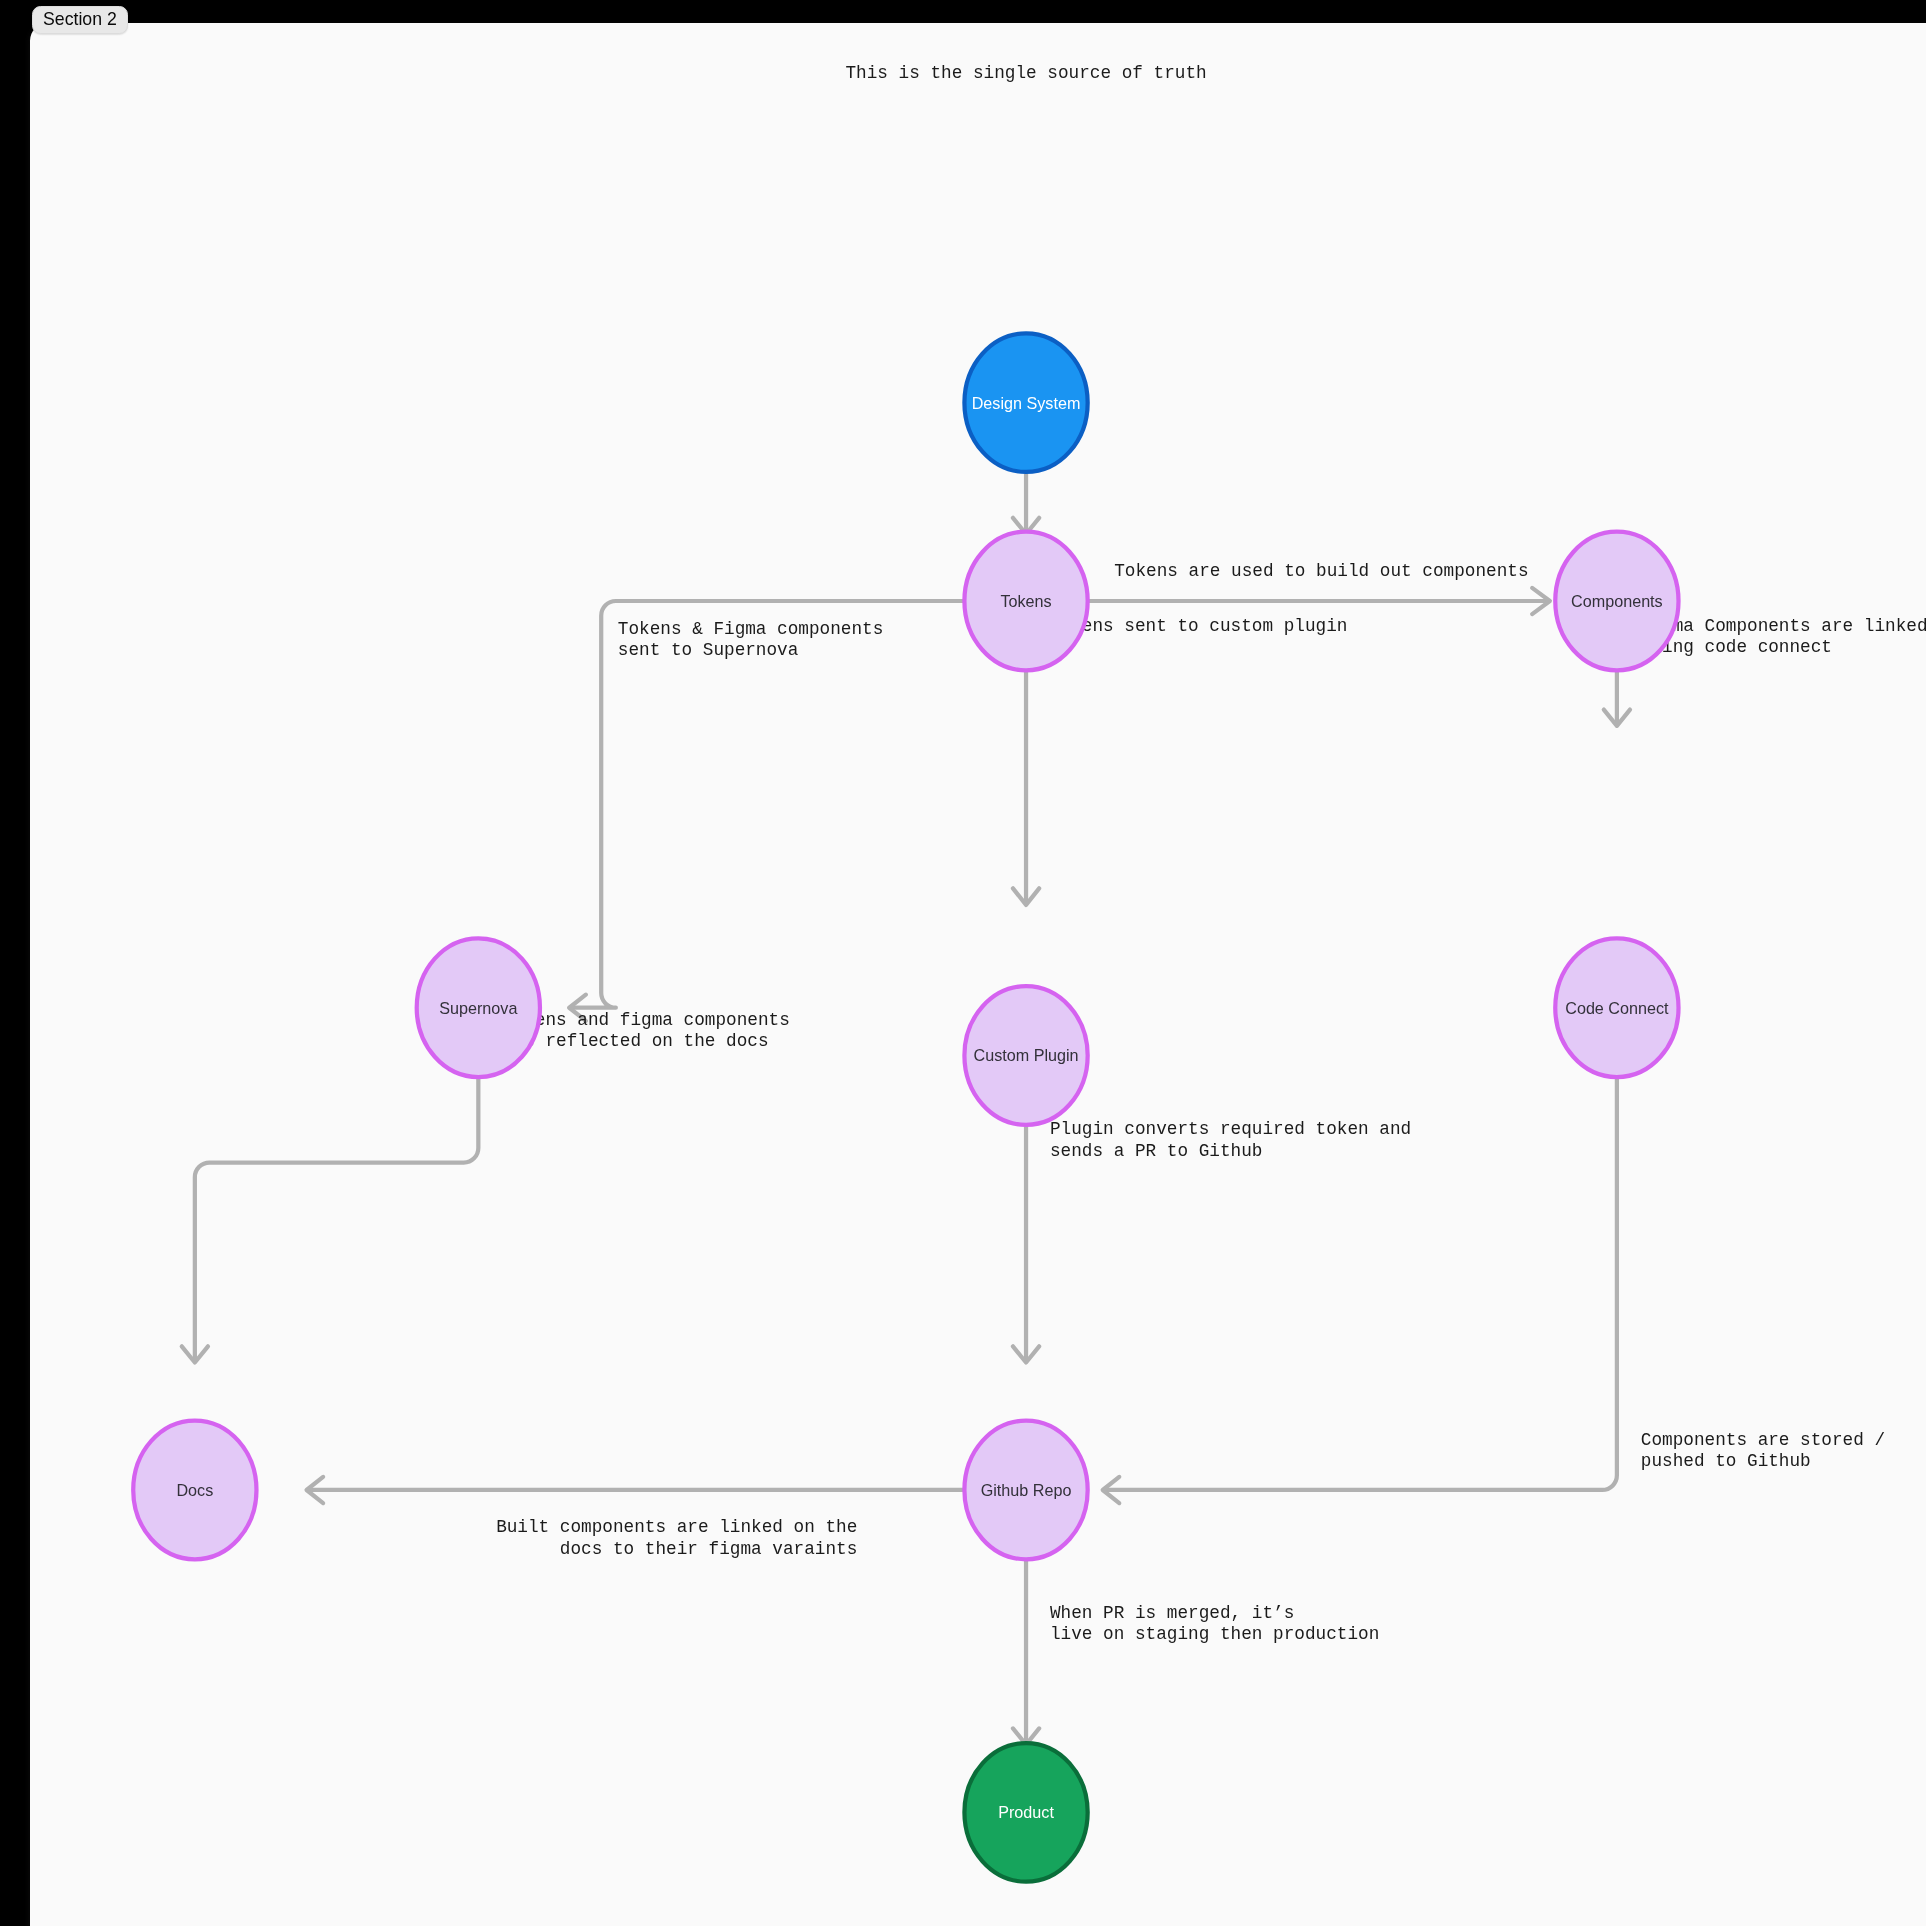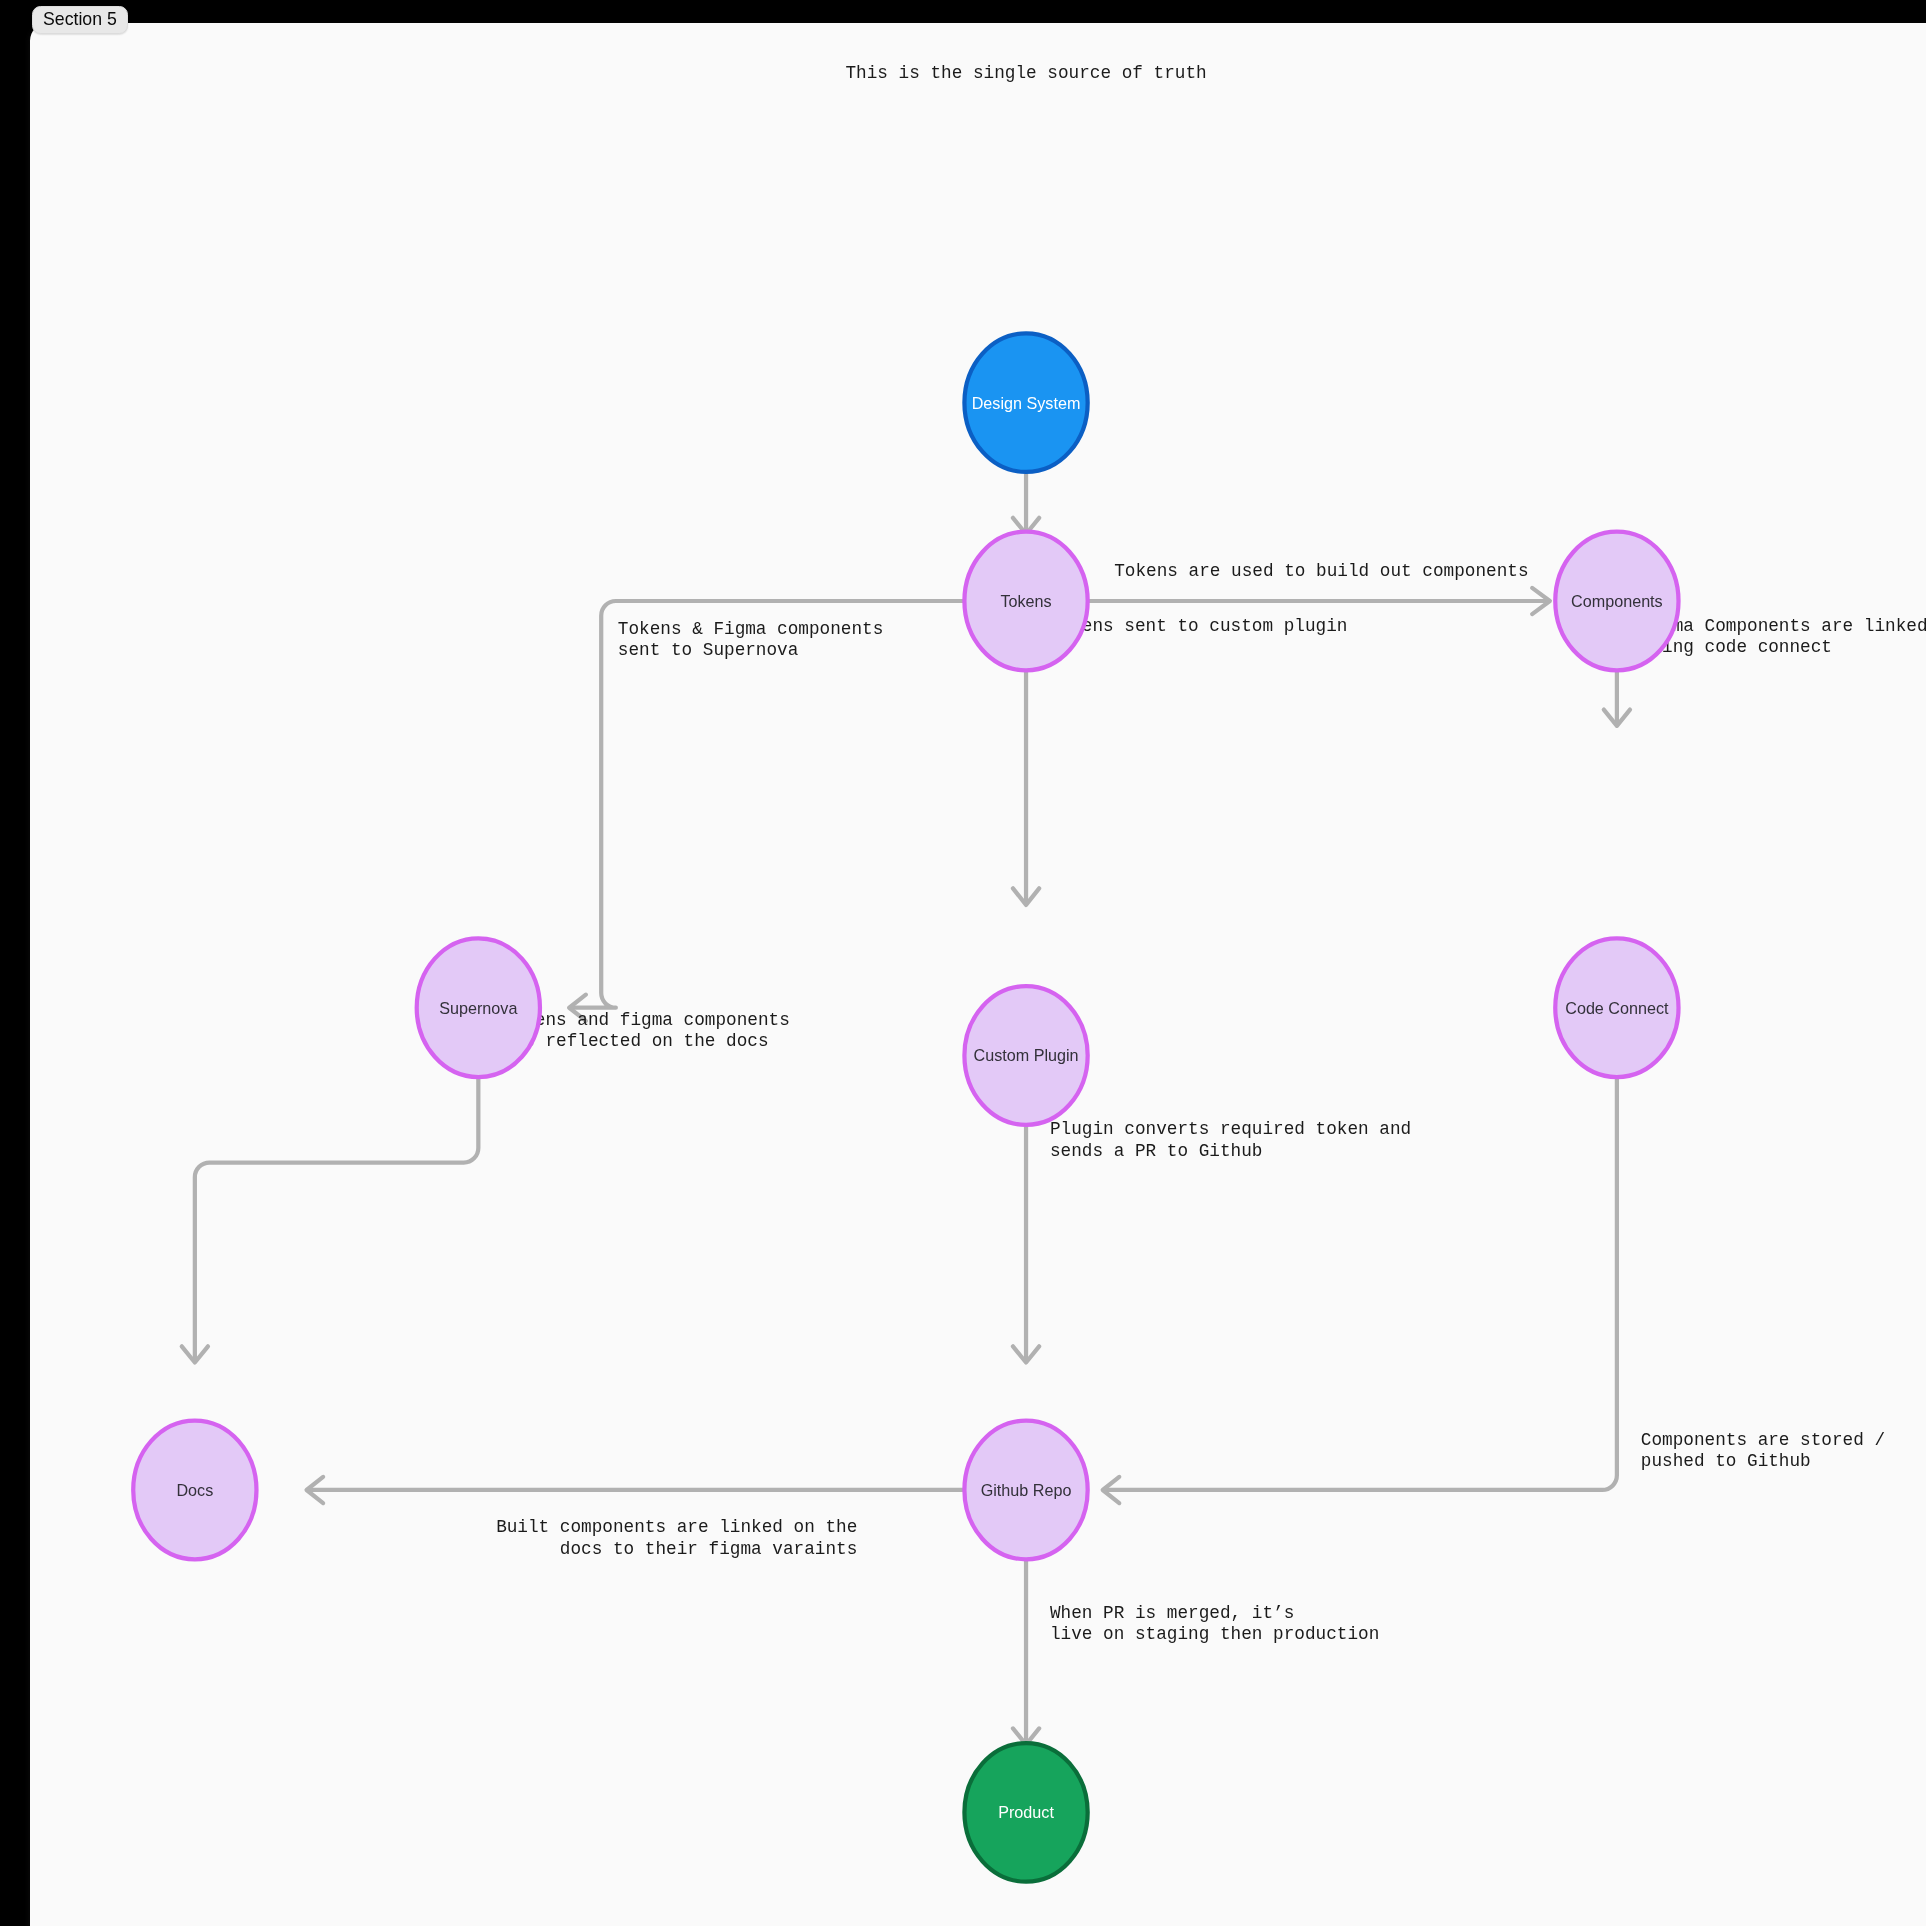--- a/index.html
+++ b/index.html
@@ -223,16 +223,16 @@
       </g>
 
       <g>
         <ellipse class="node-ellipse green" cx="2586" cy="4645" rx="160" ry="180"></ellipse>
         <text class="node-label light" x="2586" y="4645">Product</text>
       </g>
 
     </svg>
   </div>
 
-  <div id="section-badge">Section 5</div>
+  <div id="section-badge">Section 2</div>
 
 </div>
 
 
 </body></html>

